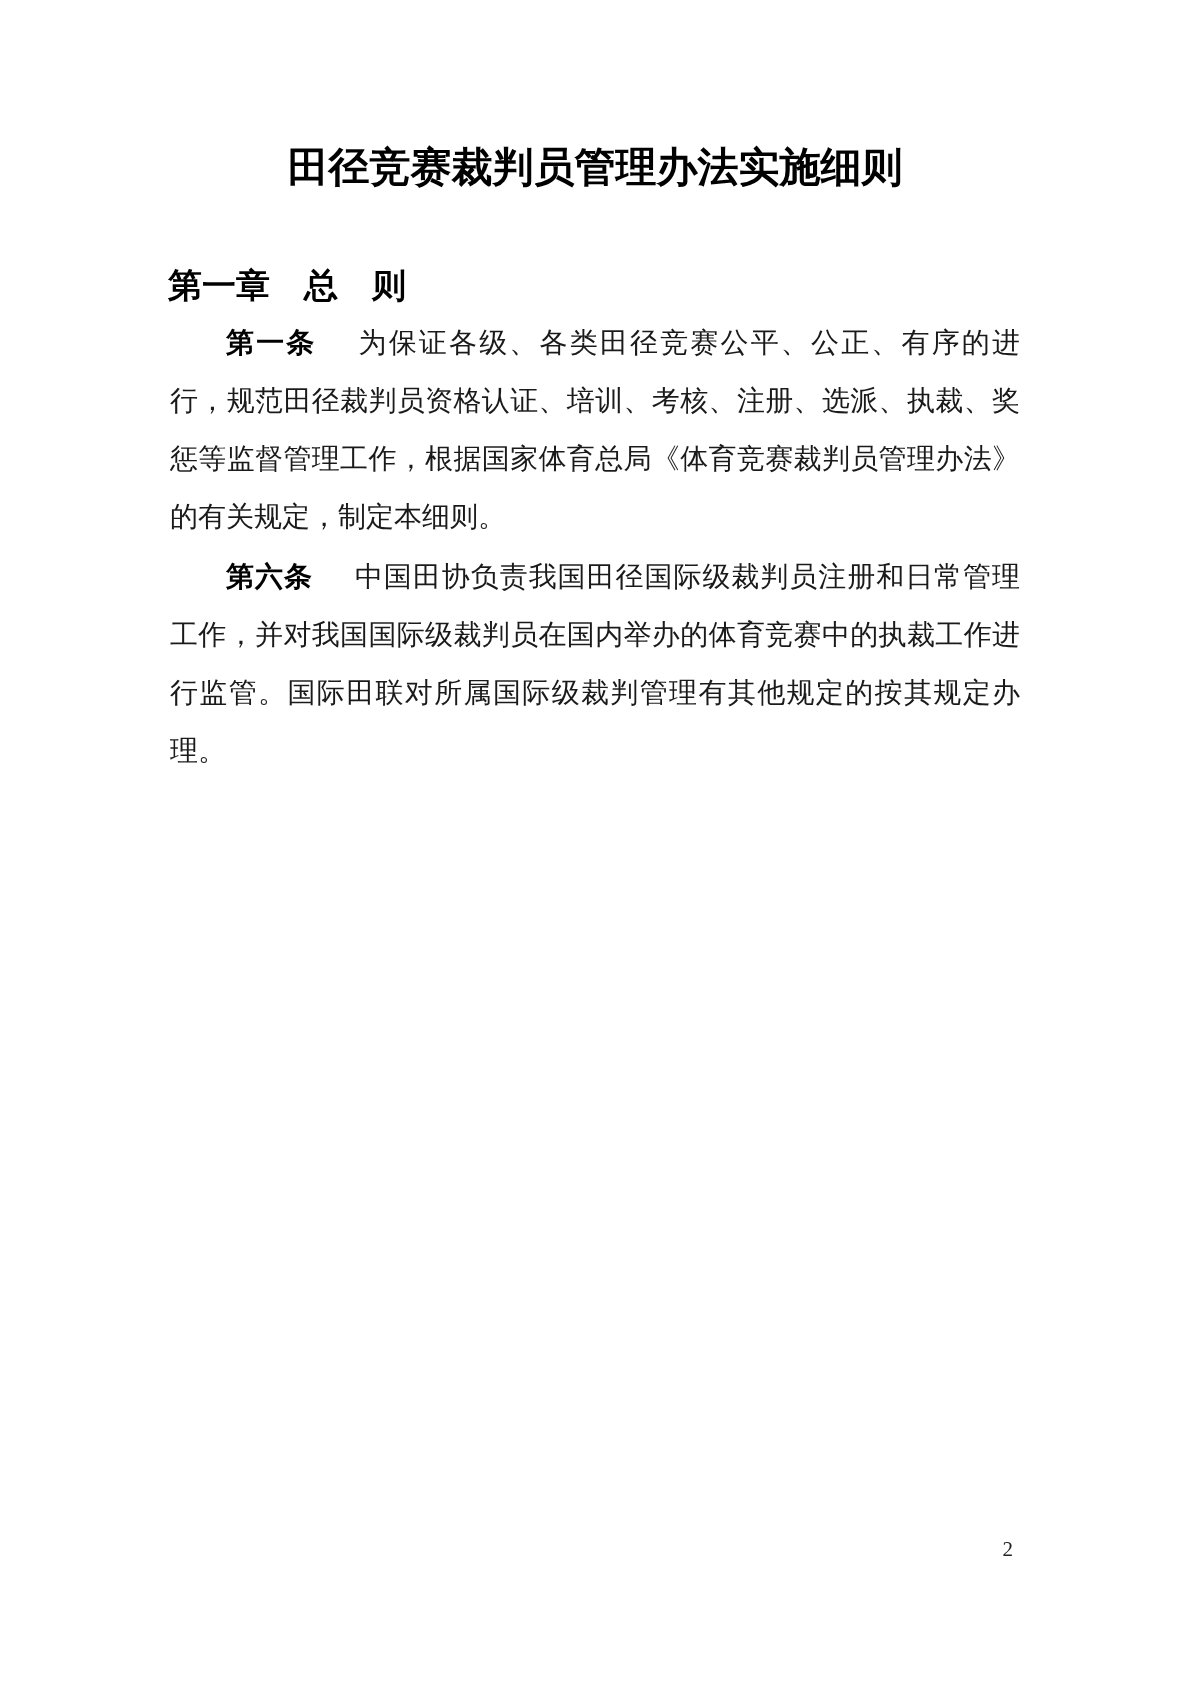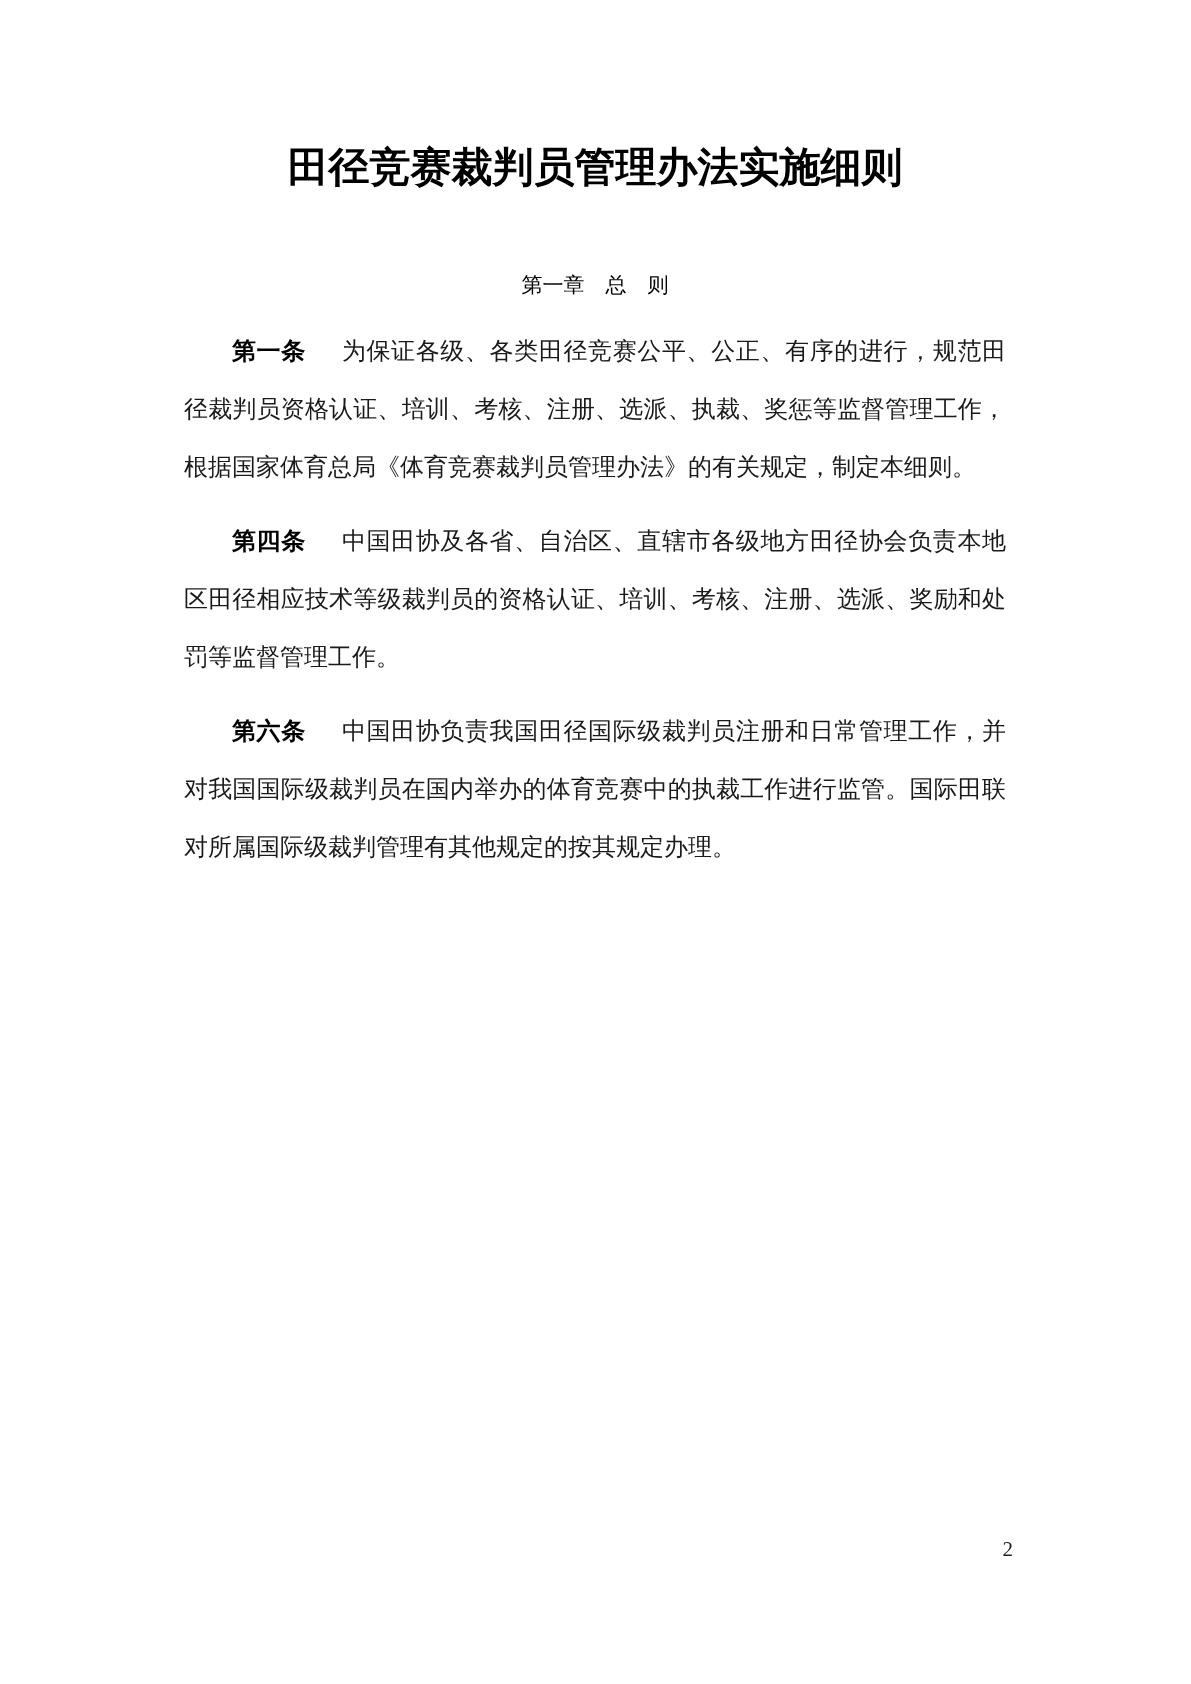--- a/index.html
+++ b/index.html
@@ -25,33 +25,32 @@
     font-size: 41px;
     line-height: 66px;
     text-align: center;
     font-weight: bold;
     color: #000000;
     font-family: "Liberation Sans", sans-serif;
     letter-spacing: 0px;
   }
   .chapter-heading {
     margin-top: 64px;
-    font-size: 21px;
+    font-size: 34px;
     line-height: 42px;
-    text-align: center;
-    font-weight: normal;
+    font-weight: bold;
     color: #000000;
     font-family: "Liberation Sans", sans-serif;
   }
   .doc-body {
     margin-top: 8px;
   }
   .doc-body p {
-    margin: 16px;
-    font-size: 24px;
+    margin: 2px;
+    font-size: 28px;
     line-height: 58px;
     text-align: justify;
     text-indent: 2em;
     color: #1a1a1a;
   }
   .art-label {
     font-weight: bold;
     color: #000000;
     font-family: "Liberation Sans", sans-serif;
     margin-right: 1.5em;
@@ -74,21 +73,20 @@
     <h1 class="doc-title">田径竞赛裁判员管理办法实施细则</h1>
 
     <div class="chapter-heading">第一章　总　则</div>
 
     <div class="doc-body">
 
       <p><strong class="art-label">第一条</strong><span>为保证各级、各类田径竞赛公平、公正、有序的进行，规范田径裁判员资格认证、培训、考核、注册、选派、执裁、奖惩等监督管理工作，根据国家体育总局《体育竞赛裁判员管理办法》的有关规定，制定本细则。</span></p>
 
 
 
-      <p><strong class="art-label">第四条</strong><span>中国田协及各省、自治区、直辖市各级地方田径协会负责本地区田径相应技术等级裁判员的资格认证、培训、考核、注册、选派、奖励和处罚等监督管理工作。</span></p>
 
 
       <p><strong class="art-label">第六条</strong><span>中国田协负责我国田径国际级裁判员注册和日常管理工作，并对我国国际级裁判员在国内举办的体育竞赛中的执裁工作进行监管。国际田联对所属国际级裁判管理有其他规定的按其规定办理。</span></p>
 
     </div>
   </div>
 
   <div class="page-number">2</div>
 </div>
 

